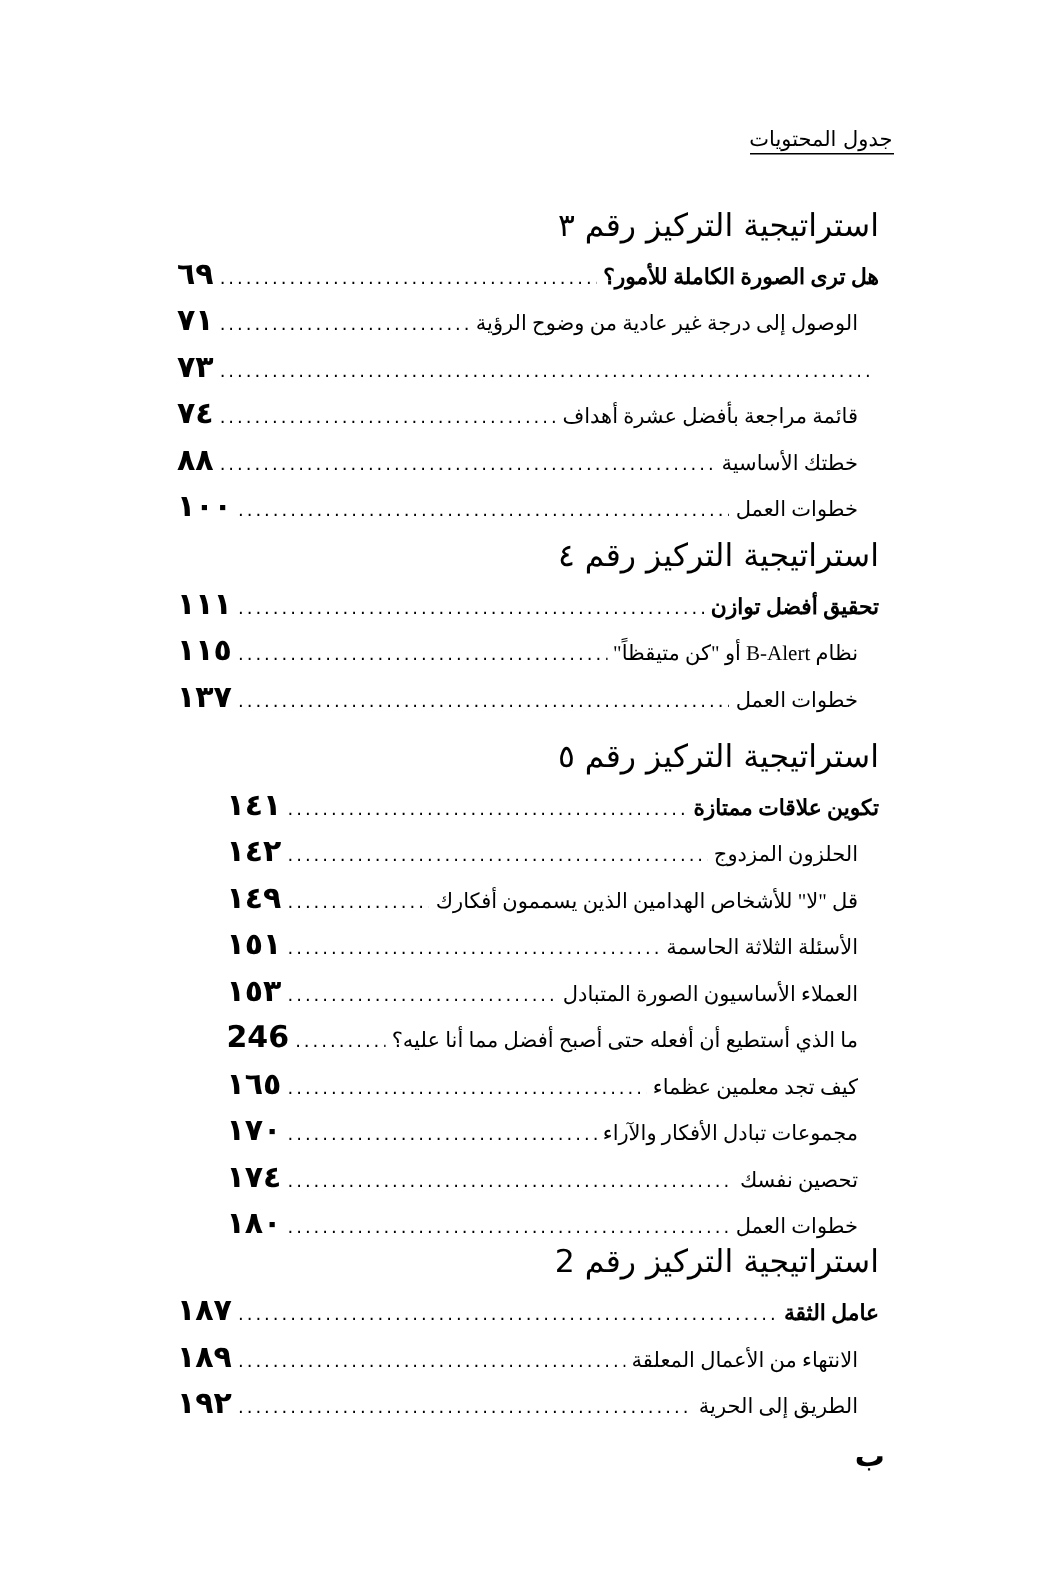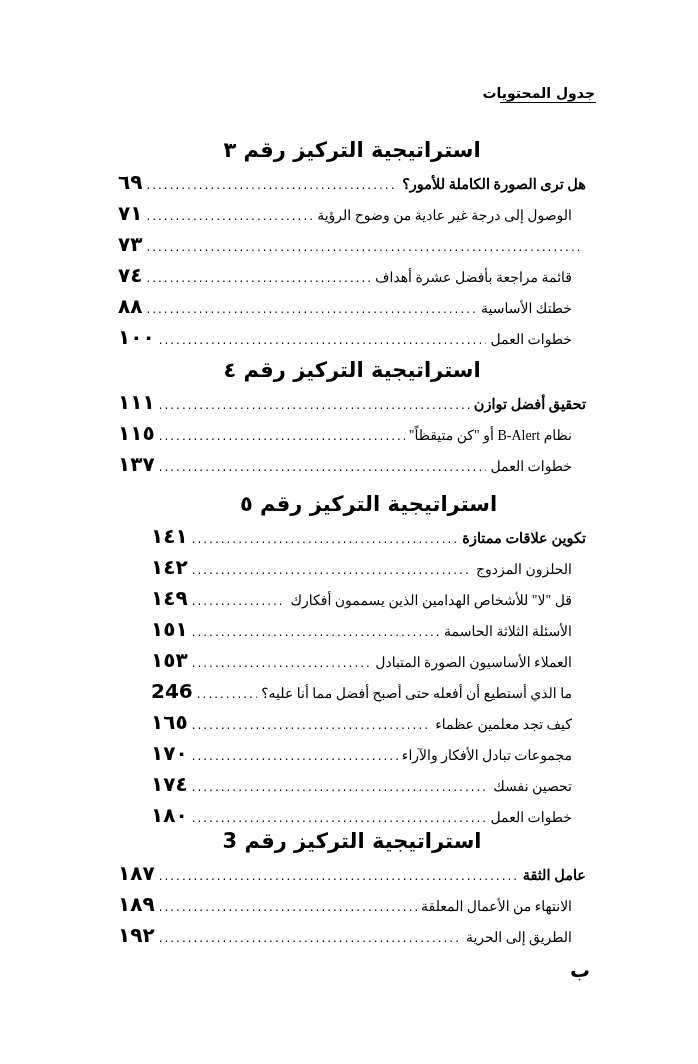--- a/index.html
+++ b/index.html
@@ -1,21 +1,21 @@
 <!DOCTYPE html>
 <html><head>
 <meta charset="utf-8">
 <style>
   html, body { margin:0; padding:0; background:#ffffff; }
   body { width:698px; height:1064px; position:relative; overflow:hidden;
          font-family:"DejaVu Sans", sans-serif; color:#000; }
-  .header { position:absolute; top:85px; right:103px; font-size:14px; font-weight:bold; direction:rtl; }
+  .header { position:absolute; top:85px; right:103px; font-size:14px; font-weight:normal; direction:rtl; }
   .header-rule { position:absolute; top:102px; right:102px; width:96px; height:0; border-top:1.5px solid #000; }
   .section { position:absolute; left:118px; right:112px; direction:rtl; }
-  .sec-title { font-size:21px; font-weight:bold; height:34px; line-height:34px; white-space:nowrap;text-align:center; }
+  .sec-title { font-size:21px; font-weight:normal; height:34px; line-height:34px; white-space:nowrap; }
   .row { display:flex; flex-direction:row; align-items:baseline; height:31px; line-height:31px; font-size:14px; white-space:nowrap; }
   .row.main { font-weight:bold; font-size:14.5px; }
   .row.sub .txt { padding-right:14px; }
   .row .txt { flex:0 0 auto;font-family:Liberation Serif, serif; }
   .row .dots { flex:1 1 auto; overflow:hidden; margin:0 4px; letter-spacing:2px; font-weight:normal; font-size:12px; color:#000; direction:ltr; text-align:right; }
   .row .pg { flex:0 0 auto; font-weight:bold; font-size:20px; direction:rtl; }
   .folio { position:absolute; right:108px; top:958px; font-size:20px; font-weight:bold; direction:rtl; }
 </style>
 </head>
 <body>
@@ -123,21 +123,21 @@
       <span class="pg">١٧٤</span>
     </div>
   <div class="row sub">
       <span class="txt">خطوات العمل</span>
       <span class="dots">...............................................................................................................</span>
       <span class="pg">١٨٠</span>
     </div>
 </div>
 
 <div class="section" style="top:824px;">
-  <div class="sec-title">استراتيجية التركيز رقم 3</div>
+  <div class="sec-title">استراتيجية التركيز رقم 2</div>
   <div class="row main">
       <span class="txt">عامل الثقة</span>
       <span class="dots">...............................................................................................................</span>
       <span class="pg">١٨٧</span>
     </div>
   <div class="row sub">
       <span class="txt">الانتهاء من الأعمال المعلقة</span>
       <span class="dots">...............................................................................................................</span>
       <span class="pg">١٨٩</span>
     </div>

